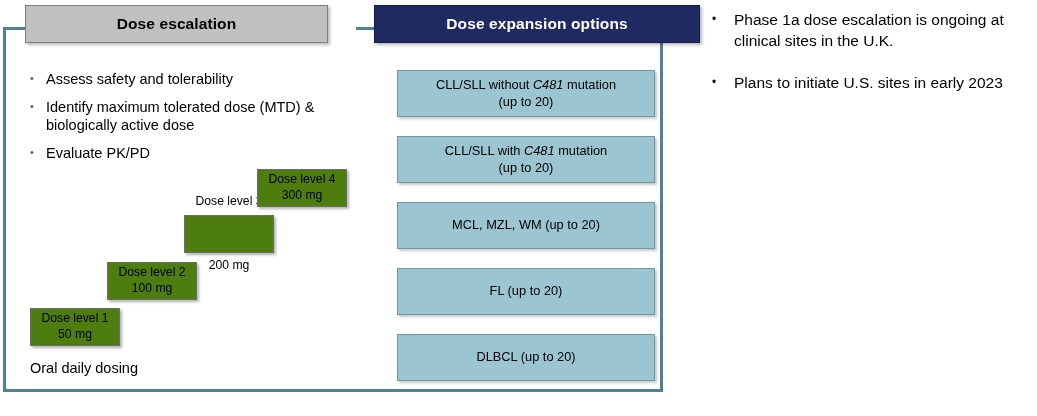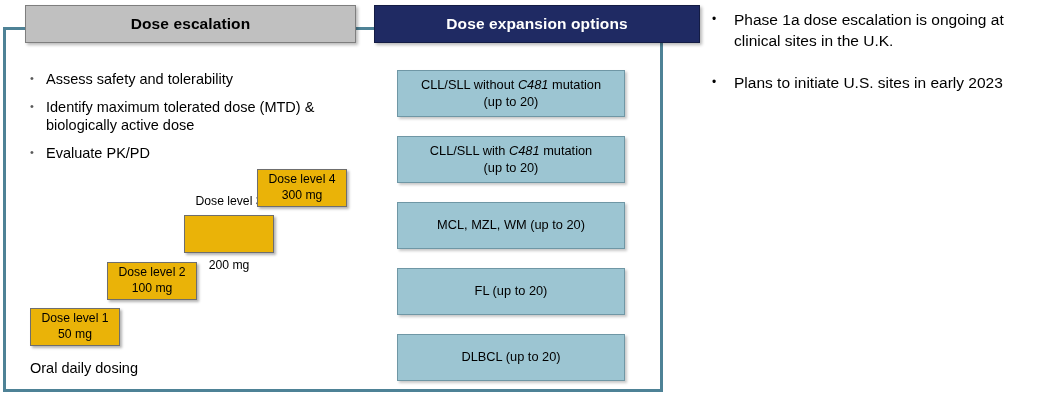--- a/index.html
+++ b/index.html
@@ -47,21 +47,21 @@
     display: flex;
     align-items: center;
     justify-content: center;
     font-size: 15.5px;
     font-weight: bold;
     letter-spacing: 0.1px;
     box-shadow: 2px 2px 3px rgba(0,0,0,0.28);
   }
   #header-dose-escalation {
     left: 25px;
-    width: 331px;
+    width: 303px;
     background: #C0C0C0;
     border: 1px solid #7E7E7E;
     color: #000000;
   }
   #header-dose-expansion {
     left: 374px;
     width: 326px;
     background: #1F2A63;
     border: 1px solid #141C44;
     color: #ffffff;
@@ -93,21 +93,21 @@
     line-height: 1.5;
     color: #5a5a5a;
   }
   .objective-text { flex: 1 1 auto; }
 
   
   .dose-level-box {
     position: absolute;
     width: 90px;
     height: 38px;
-    background: #eab308;
+    background: #4d7c0f;
     border: 1px solid #6E6E6E;
     box-sizing: border-box;
     display: flex;
     flex-direction: column;
     align-items: center;
     justify-content: center;
     font-size: 12.2px;
     line-height: 1.28;
     box-shadow: 1.5px 1.5px 2.5px rgba(0,0,0,0.3);
   }
@@ -120,21 +120,21 @@
     position: absolute;
     left: 30px;
     top: 360px;
     font-size: 14.5px;
   }
 
   
   .cohort-box {
     position: absolute;
     left: 397px;
-    width: 228px;
+    width: 258px;
     height: 47px;
     background: #9CC5D2;
     border: 1px solid #6F97A5;
     box-sizing: border-box;
     display: flex;
     flex-direction: column;
     align-items: center;
     justify-content: center;
     font-size: 12.8px;
     line-height: 1.3;

